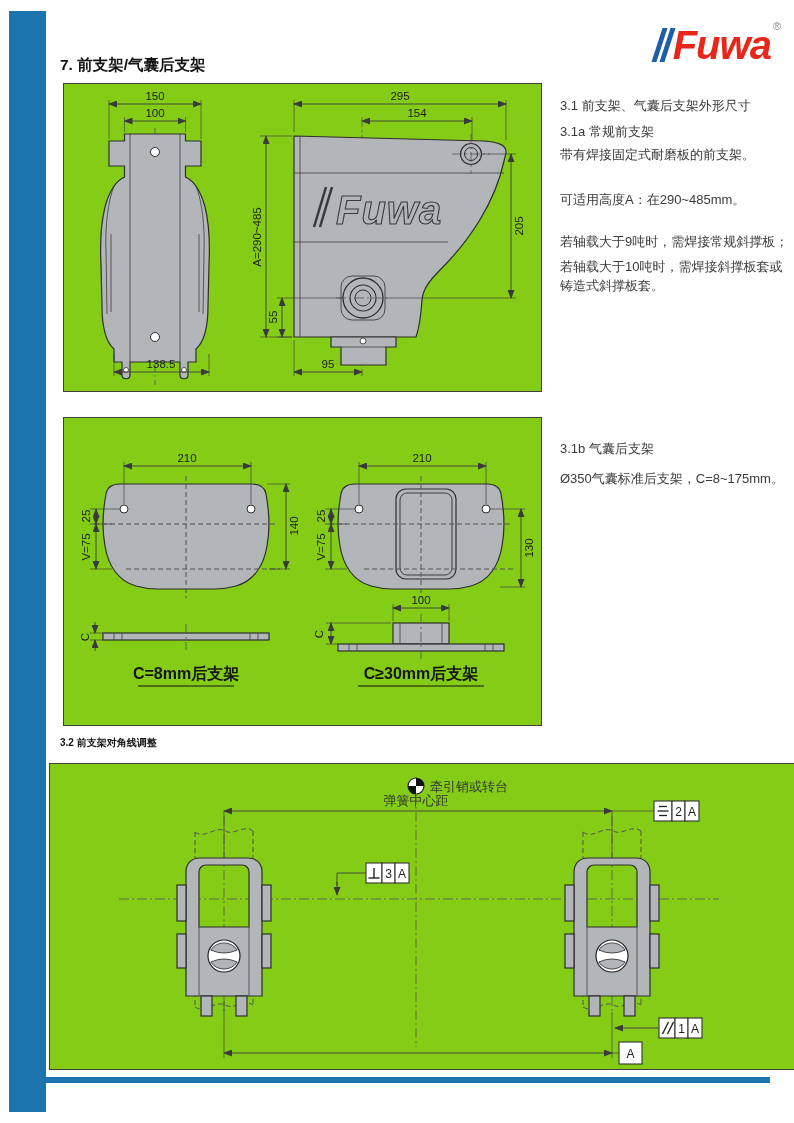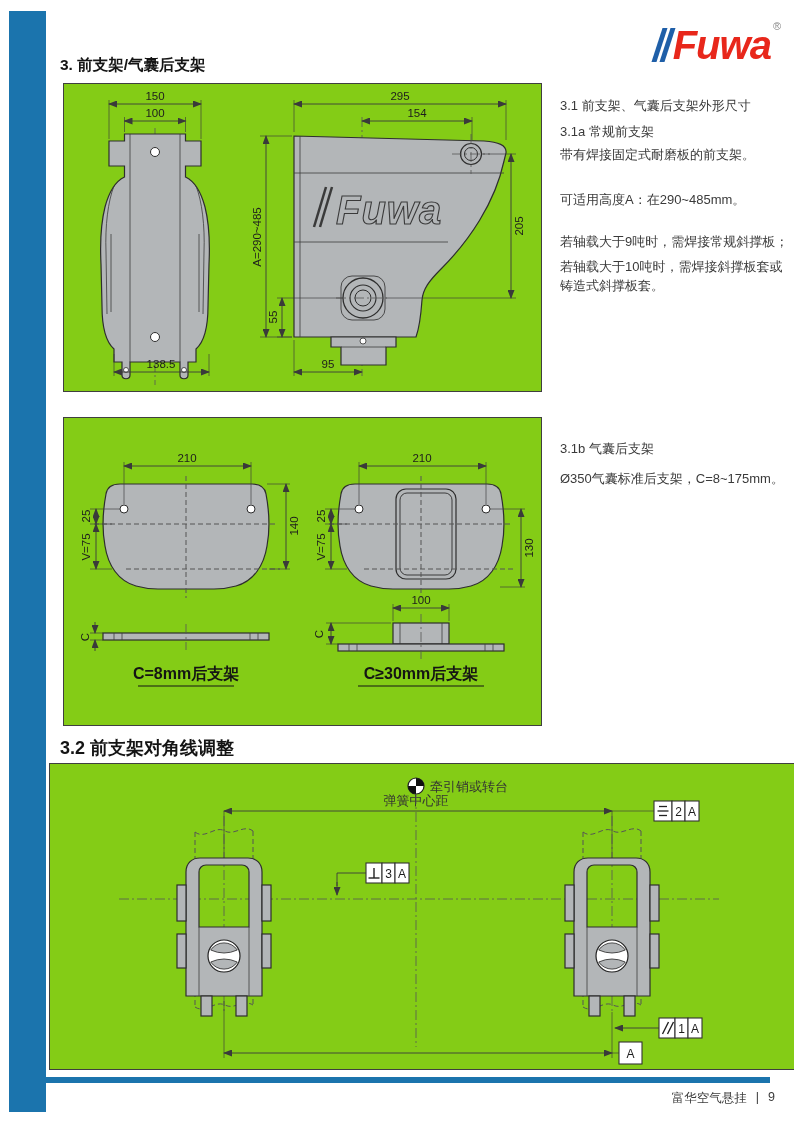--- a/index.html
+++ b/index.html
@@ -5,21 +5,21 @@
   html,body{margin:0;padding:0;background:#ffffff;}
   #page{position:relative;width:794px;height:1123px;background:#fff;overflow:hidden;
         font-family:"Liberation Sans","DejaVu Sans",sans-serif;color:#1d1d1d;}
   .abs{position:absolute;}
   #side-strip{left:9px;top:11px;width:37px;height:1101px;background:#1b74ad;}
   #logo{left:636px;top:20px;width:145px;height:50px;display:flex;align-items:center;justify-content:flex-end;}
   .logo-slash{display:inline-block;width:5px;height:34px;background:#1f5fa8;transform:skewX(-18deg);margin-right:3px;}
   #logo-text{font-size:40px;font-weight:bold;font-style:italic;color:#e8271b;line-height:1;letter-spacing:-1px;}
   #logo-reg{font-size:11px;color:#888;margin-left:2px;align-self:flex-start;}
   #sec1-title{left:60px;top:55px;font-size:15.5px;font-weight:bold;color:#141414;}
-  #sec2-title{left:60px;top:736px;font-size:18px;font-weight:bold;color:#141414;}
+  #sec2-title{left:60px;top:736px;font-size:10px;font-weight:bold;color:#141414;}
   .draw-box{border:1.3px solid #3f3f3f;background:#84cc16;}
   #box1{left:63px;top:83px;width:477px;height:307px;}
   #box2{left:63px;top:417px;width:477px;height:307px;}
   #box3{left:49px;top:763px;width:712px;height:305px;padding-left:32px;}
   .notes{width:232px;font-size:13px;line-height:1.35;color:#3a3a3a;}
   .notes div{margin:0;}
   #notes1{left:560px;top:97px;}
   #notes2{left:560px;top:440px;}
   .nl{position:absolute;left:0;white-space:nowrap;}
   #footer-bar{left:43px;top:1077px;width:727px;height:6px;background:#1b74ad;}
@@ -46,21 +46,21 @@
 
   <div id="side-strip" class="abs"></div>
 
   <div id="logo" class="abs">
     <span class="logo-slash"></span>
     <span class="logo-slash"></span>
     <span id="logo-text">Fuwa</span>
     <span id="logo-reg">®</span>
   </div>
 
-  <div id="sec1-title" class="abs">3. 前支架/气囊后支架</div>
+  <div id="sec1-title" class="abs">7. 前支架/气囊后支架</div>
 
   <div id="box1" class="abs draw-box">
     <svg width="477" height="307" viewBox="0 0 477 307">
       <defs>
         <marker id="ar1" markerWidth="9" markerHeight="7" refX="8" refY="3.5" orient="auto-start-reverse" markerUnits="userSpaceOnUse">
           <path d="M0,0 L9,3.5 L0,7 Z" fill="#3a3a3a"></path>
         </marker>
       </defs>
 
       <g>
@@ -361,19 +361,14 @@
       <line class="dim" x1="142" y1="289" x2="530" y2="289" marker-start="url(#ar3)" marker-end="url(#ar3)"></line>
       <line class="ext" x1="530" y1="289" x2="537" y2="289"></line>
       <g>
         <rect class="fr" x="537" y="278" width="23" height="22" stroke-width="1.2"></rect>
         <text class="frt" x="548.5" y="293.5" text-anchor="middle" font-size="12.5">A</text>
       </g>
     </svg>
   </div>
 
   <div id="footer-bar" class="abs"></div>
-  <div id="footer-text" class="abs">
-    <span>富华空气悬挂</span>
-    <span>|</span>
-    <span>9</span>
-  </div>
 
 </div>
 
 </body></html>

